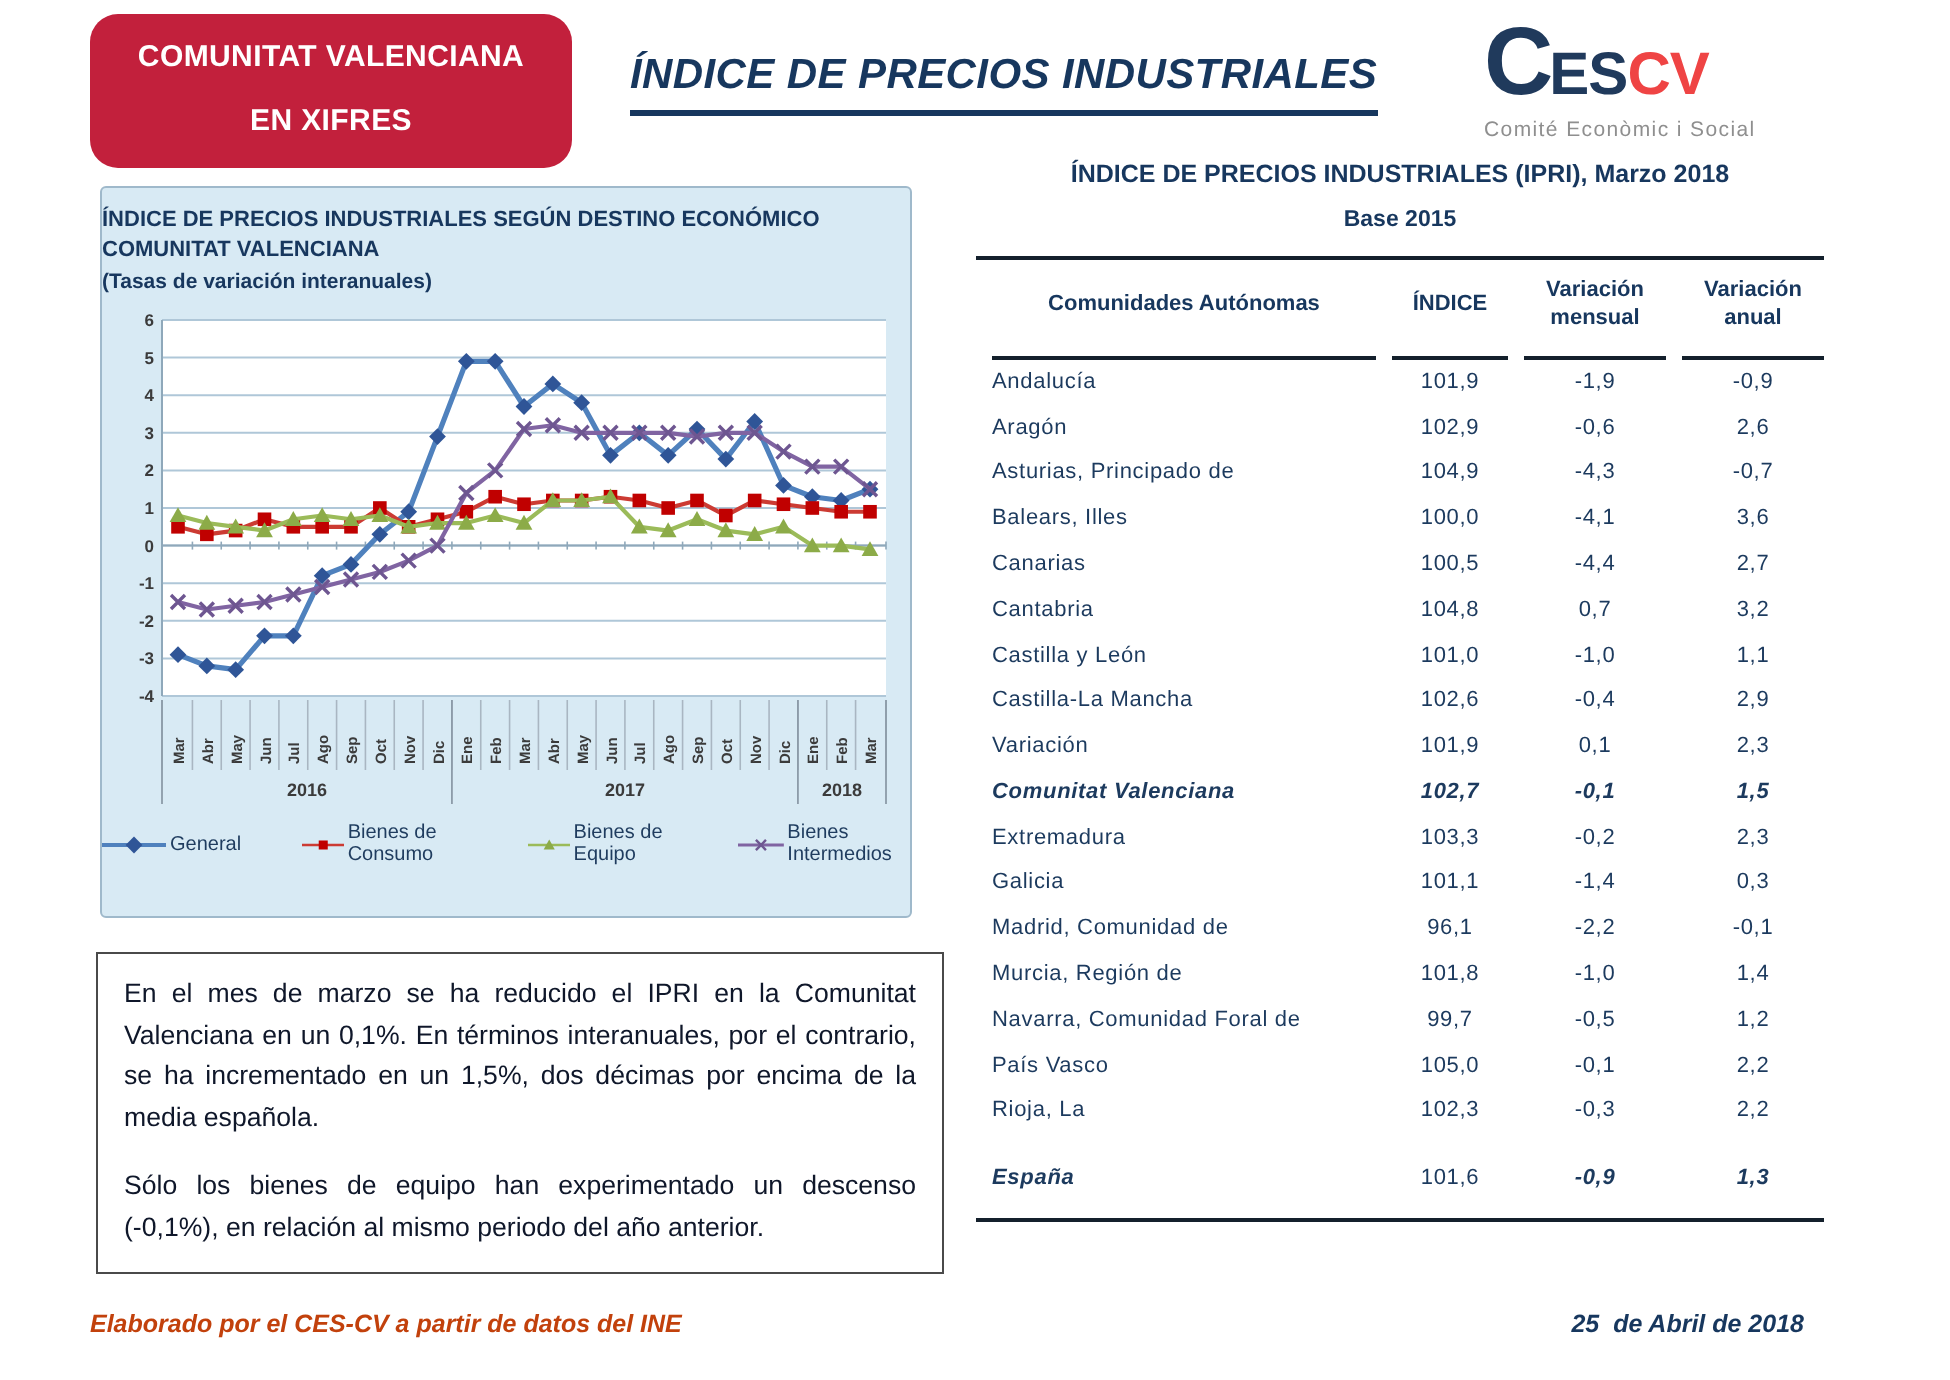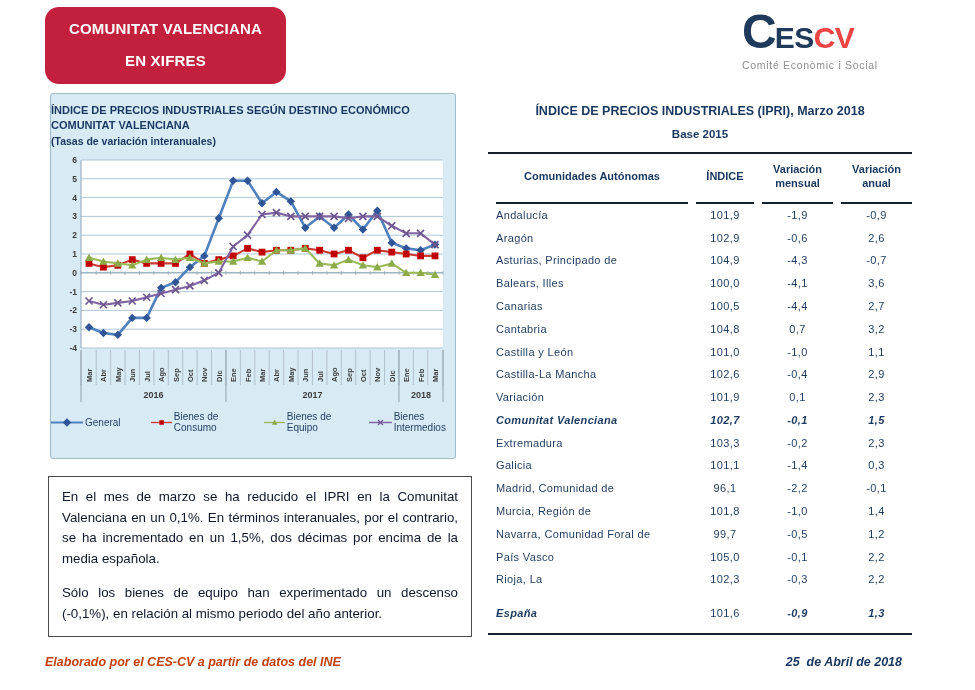--- a/index.html
+++ b/index.html
@@ -24,21 +24,21 @@
   .chart-panel{position:absolute;left:50px;top:93px;width:406px;height:366px;background:#D8EAF4;
          border:1px solid #9FB9CB;border-radius:3px;box-sizing:border-box;}
   .chart-title{margin-top:9px;text-align:left;font-weight:700;color:#17375E;font-size:11px;line-height:1.4;}
   .chart-title .t3{font-size:10.5px;}
   #ipri-svg{display:block;margin:4px auto 0;}
   .legend{display:flex;justify-content:center;align-items:center;gap:30px;margin-top:1px;
           font-size:10px;color:#1F3C5F;}
   .legend-item{display:flex;align-items:center;gap:2px;}
 
   
-  .table-wrap{position:absolute;left:488px;top:104px;width:424px;}
+  .table-wrap{position:absolute;left:488px;top:80px;width:424px;}
   .t-title{text-align:center;font-weight:700;color:#17375E;font-size:12.5px;}
   .t-sub{text-align:center;font-weight:700;color:#17375E;font-size:11.5px;margin-top:10px;}
   .t-topline{border-top:2.3px solid #14202C;margin-top:12px;}
   table.ca{width:100%;border-collapse:separate;border-spacing:8px 0;table-layout:fixed;}
   table.ca th{color:#17375E;font-weight:700;font-size:11px;padding:9px 0 11px;vertical-align:middle;
          border-bottom:2px solid #14202C;line-height:1.25;}
   table.ca td{font-size:11px;color:#1C3A5E;padding:5.4px 0;letter-spacing:.35px;}
   td.num,th.num{text-align:center;}
   td.nm{text-align:left;}
   tr.emphasis td,tr.total td{font-weight:700;font-style:italic;}
@@ -62,20 +62,21 @@
 </head>
 <body>
 
 <div id="page">
 
   <div class="badge">
     <div>COMUNITAT VALENCIANA</div>
     <div>EN XIFRES</div>
   </div>
 
+  <div class="main-title">ÍNDICE DE PRECIOS INDUSTRIALES</div>
 
   <div class="logo">
     <div class="logo-row">
       <span class="logo-c">C</span>
       <span class="logo-es">ES</span>
       <span class="logo-cv">CV</span>
     </div>
     <div class="logo-tagline">Comité Econòmic i Social</div>
   </div>
 

